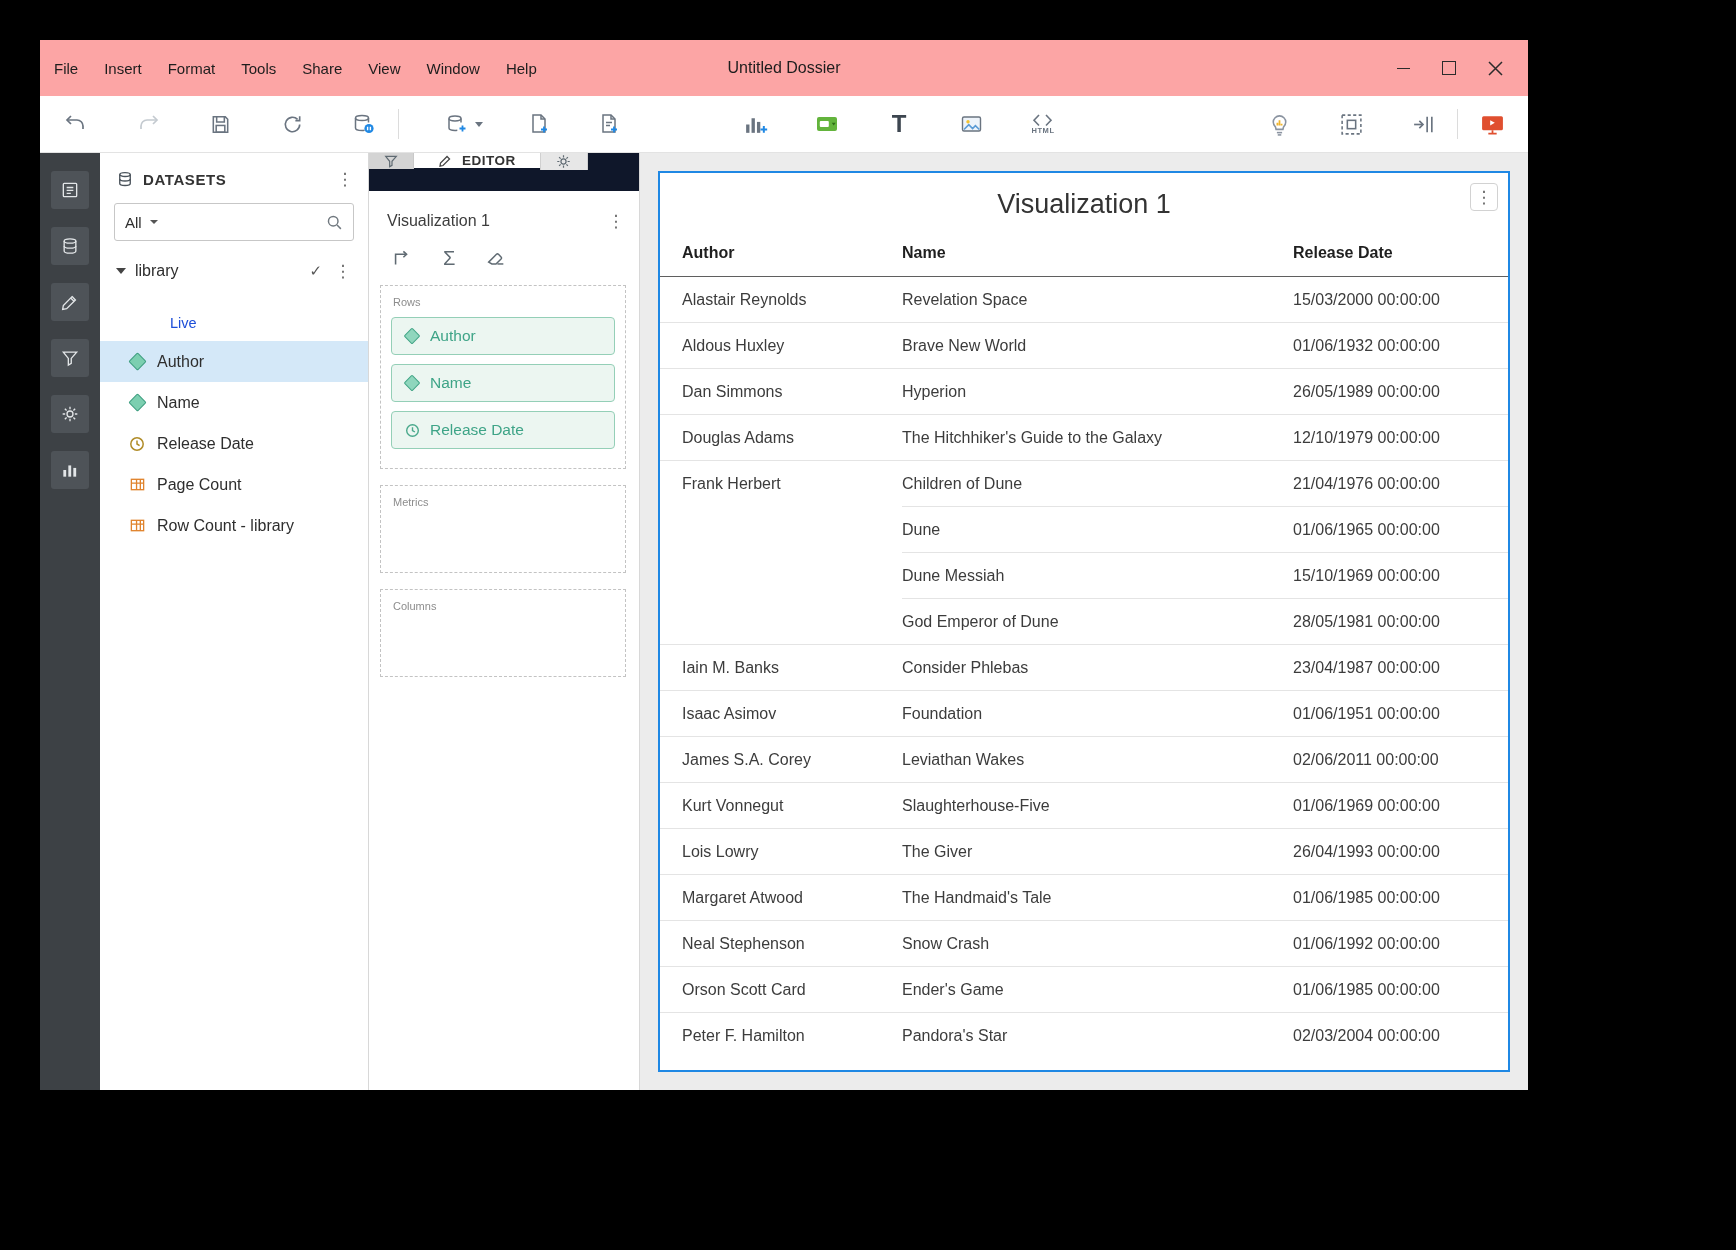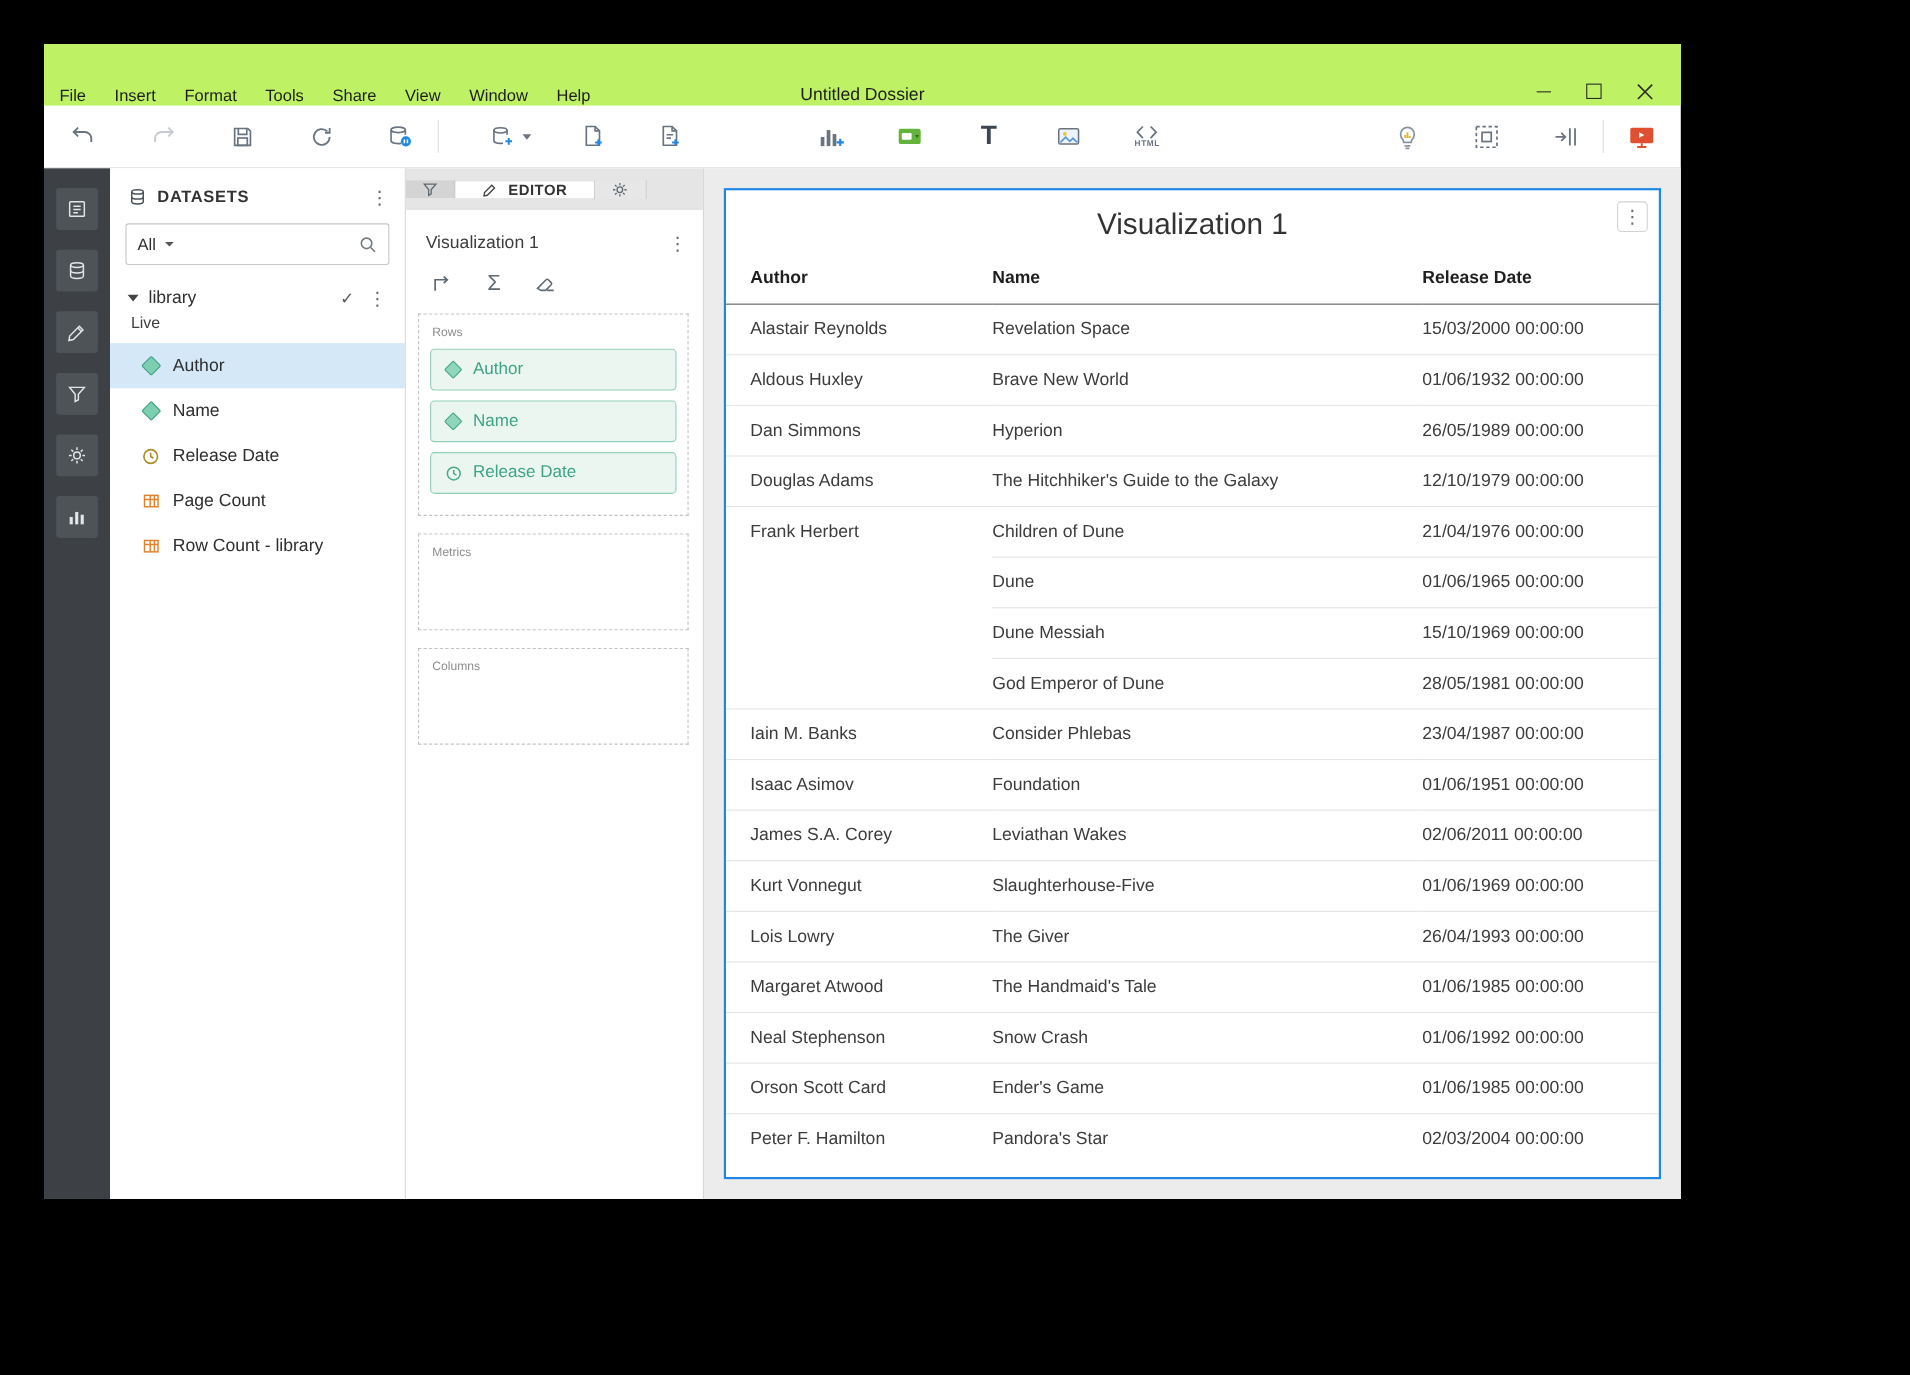--- a/index.html
+++ b/index.html
@@ -4,21 +4,21 @@
 <style>
   html,body{margin:0;padding:0;}
   body{
     width:1736px;height:1250px;background:#000;position:relative;overflow:hidden;
     font-family:"Liberation Sans",sans-serif;-webkit-font-smoothing:antialiased;
   }
   .window{position:absolute;left:40px;top:40px;width:1488px;height:1050px;background:#fff;
     display:flex;flex-direction:column;}
 
   
-  .titlebar{height:56px;display:flex;align-items:flex-end;position:relative;background:#bef264;flex:0 0 auto;}
+  .titlebar{height:56px;display:flex;align-items:center;position:relative;background:#fca5a5;flex:0 0 auto;}
   .menubar{display:flex;gap:26px;padding-left:14px;font-size:15px;color:#1d1d1d;}
   .menu-item{cursor:default;}
   .win-title{position:absolute;left:50%;transform:translateX(-50%);font-size:16px;color:#1d1d1d;}
   .win-controls{margin-left:auto;display:flex;gap:20px;padding-right:20px;align-items:center;}
   .wc{width:26px;height:26px;display:flex;align-items:center;justify-content:center;}
   .wc-min::before{content:"";width:13px;border-top:1.6px solid #2b2b2b;display:block;}
   .wc-max::before{content:"";width:12px;height:12px;border:1.6px solid #2b2b2b;display:block;}
 
   
   .toolbar{height:56px;display:flex;align-items:center;border-bottom:1px solid #e3e3e3;flex:0 0 auto;padding:0 22px;}
@@ -47,30 +47,30 @@
   .kebab{width:18px;height:20px;display:flex;align-items:center;justify-content:center;color:#666;}
   .kebab::before{content:"⋮";font-size:17px;line-height:1;}
   .ml-auto{margin-left:auto;}
   .search-box{margin:6px 14px 10px 14px;border:1px solid #c7c7c7;border-radius:3px;height:36px;display:flex;align-items:center;padding:0 10px;}
   .search-val{font-size:15px;color:#2e2e2e;}
   .caret-sm{width:0;height:0;border-left:4px solid transparent;border-right:4px solid transparent;border-top:4.5px solid #555;margin-left:8px;}
   .tree-row{display:flex;align-items:center;padding:10px 16px 2px 16px;font-size:16px;color:#2e2e2e;}
   .tree-caret{width:0;height:0;border-left:5px solid transparent;border-right:5px solid transparent;border-top:6px solid #444;margin-right:9px;}
   .check{color:#555;font-size:15px;}
   .check::before{content:"✓";}
-  .tree-sub{padding:3px 0 10px 19px;font-size:14.5px;color:#404040;}
+  .tree-sub{padding:3px 0 10px 70px;font-size:14.5px;color:#1d4ed8;margin-top:29px;}
   .field-list{display:flex;flex-direction:column;}
   .field-item{display:flex;align-items:center;height:41px;padding-left:28px;font-size:16px;color:#2e2e2e;}
   .field-item.selected{background:#d4e8f8;}
   .f-icon{width:18px;display:flex;align-items:center;justify-content:center;margin-right:11px;flex:0 0 auto;}
   .diamond i{display:block;width:11px;height:11px;background:#7ccfb0;border:1.5px solid #3f9f81;transform:rotate(45deg);border-radius:1.5px;}
 
   
   .ed-panel{width:270px;background:#fff;border-right:1px solid #d8d8d8;flex:0 0 auto;display:flex;flex-direction:column;}
-  .tabstrip{height:38px;background:#e5e5e5;display:flex;align-items:center;flex:0 0 auto;}
+  .tabstrip{height:38px;background:#0f172a;display:flex;align-items:flex-start;flex:0 0 auto;}
   .tab{display:flex;align-items:center;justify-content:center;}
   .tab-filter{width:44px;background:#d4d4d4;border-right:1px solid #c9c9c9;}
   .tab-editor{padding:0 24px;background:#fff;gap:9px;font-size:13.5px;font-weight:700;letter-spacing:.5px;color:#333;}
   .tab-gear{width:46px;background:#e7e7e7;border-left:1px solid #d0d0d0;border-right:1px solid #d0d0d0;}
   .vis-header{display:flex;align-items:center;padding:20px 14px 6px 18px;font-size:16px;color:#3d3d3d;}
   .tools-row{display:flex;align-items:center;gap:30px;padding:10px 0 16px 22px;}
   .sigma::before{content:"Σ";font-size:20px;color:#5f6a72;line-height:1;}
   .zone{margin:0 13px 16px 11px;border:1px dashed #c3c3c3;padding:8px 9px 10px 9px;}
   .zone-label{font-size:11px;color:#8d8d8d;margin:2px 0 4px 3px;}
   .zone-empty{min-height:50px;}

